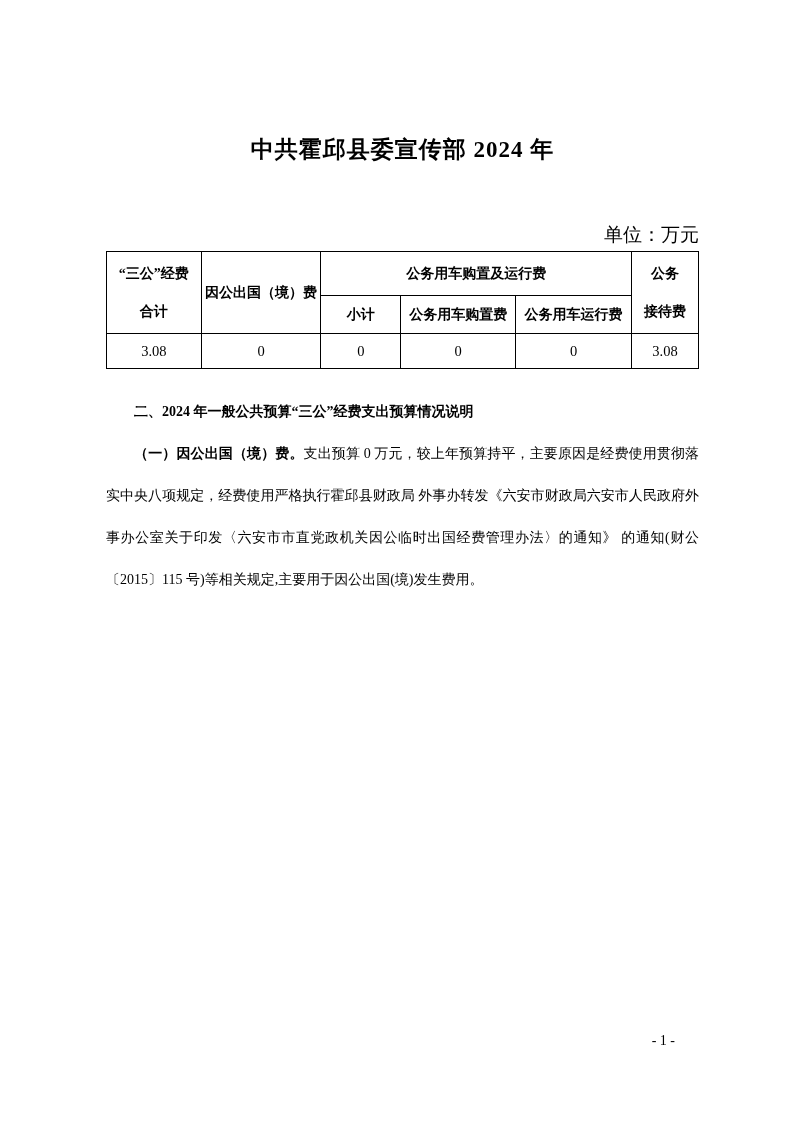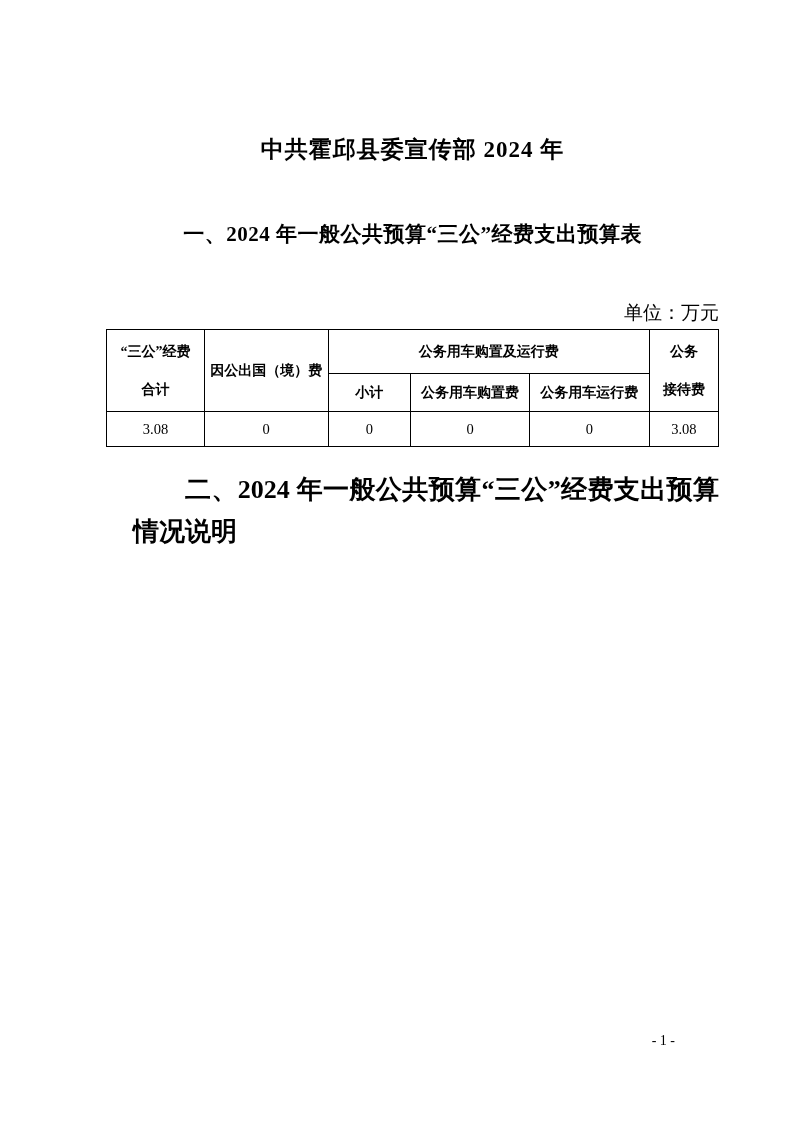--- a/index.html
+++ b/index.html
@@ -8,21 +8,21 @@
     width: 793px;
     height: 1122px;
     margin: 0 auto;
     background: #ffffff;
     position: relative;
     overflow: hidden;
     font-family: "Liberation Serif", "DejaVu Serif", serif;
     color: #000000;
   }
   .content {
-    padding: 130px 74px 0 106px;
+    padding: 130px 94px 0 106px;
   }
   .doc-title {
     text-align: center;
     font-size: 23px;
     font-weight: 700;
     line-height: 40px;
     letter-spacing: 1px;
   }
   .section1-heading {
     margin-top: 50px;
@@ -57,45 +57,43 @@
   table.budget td {
     font-size: 14.5px;
     font-weight: 400;
   }
   tr.header-row-1 { height: 44px; }
   tr.header-row-2 { height: 38px; }
   tr.data-row   { height: 35px; }
   .th-twoline div { line-height: 38px; }
   .doc-body { margin-top: 22px; }
   .para {
-    font-size: 26px;
+    font-size: 14px;
     line-height: 42px;
     text-align: justify;
     text-indent: 2em;
-    margin-left: 27px;
   }
   .bold { font-weight: 700; }
   .page-number {
     position: absolute;
     top: 1033px;
     right: 118px;
     font-size: 14px;
     font-family: "Liberation Serif", "DejaVu Serif", serif;
   }
 </style>
 </head>
 <body>
 
 <div class="content">
 
   <div class="doc-title">
     <div>中共霍邱县委宣传部 2024 年</div>
   </div>
 
-  <div class="section1-heading">一、2024 年一般公共预算“三公”经费支出预算表</div>
 
   <div class="unit-label">单位：万元</div>
 
   <table class="budget">
     <colgroup>
       <col style="width:16%">
       <col style="width:20.2%">
       <col style="width:13.5%">
       <col style="width:19.4%">
       <col style="width:19.6%">
@@ -125,17 +123,18 @@
         <td>0</td>
         <td>0</td>
         <td>0</td>
         <td>3.08</td>
       </tr>
     </tbody>
   </table>
 
   <div class="doc-body">
     <p class="para bold">二、2024 年一般公共预算“三公”经费支出预算情况说明</p>
+    <p class="para"><span class="bold">（一）因公出国（境）费。</span><span>支出预算 0 万元，较上年预算持平，主要原因是经费使用贯彻落实中央八项规定，经费使用严格执行霍邱县财政局 外事办转发《六安市财政局六安市人民政府外事办公室关于印发〈六安市市直党政机关因公临时出国经费管理办法〉的通知》 的通知(财公〔2015〕115 号)等相关规定,主要用于因公出国(境)发生费用。</span></p>
   </div>
 
 </div>
 
 <div class="page-number">- 1 -</div>
 
 </body></html>

